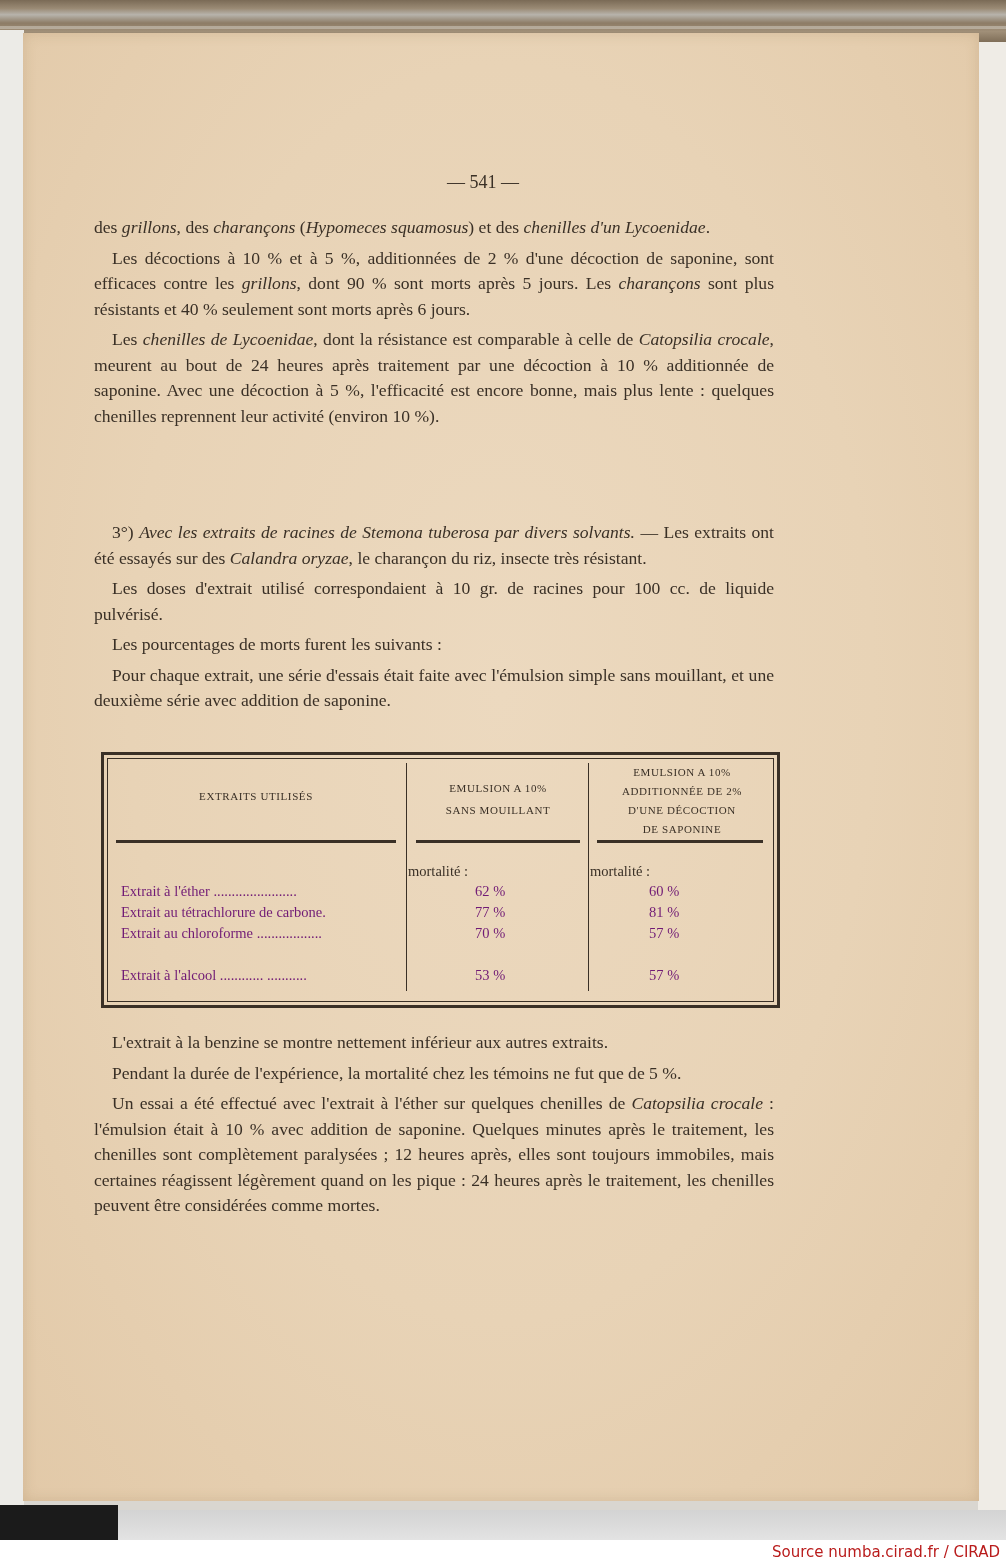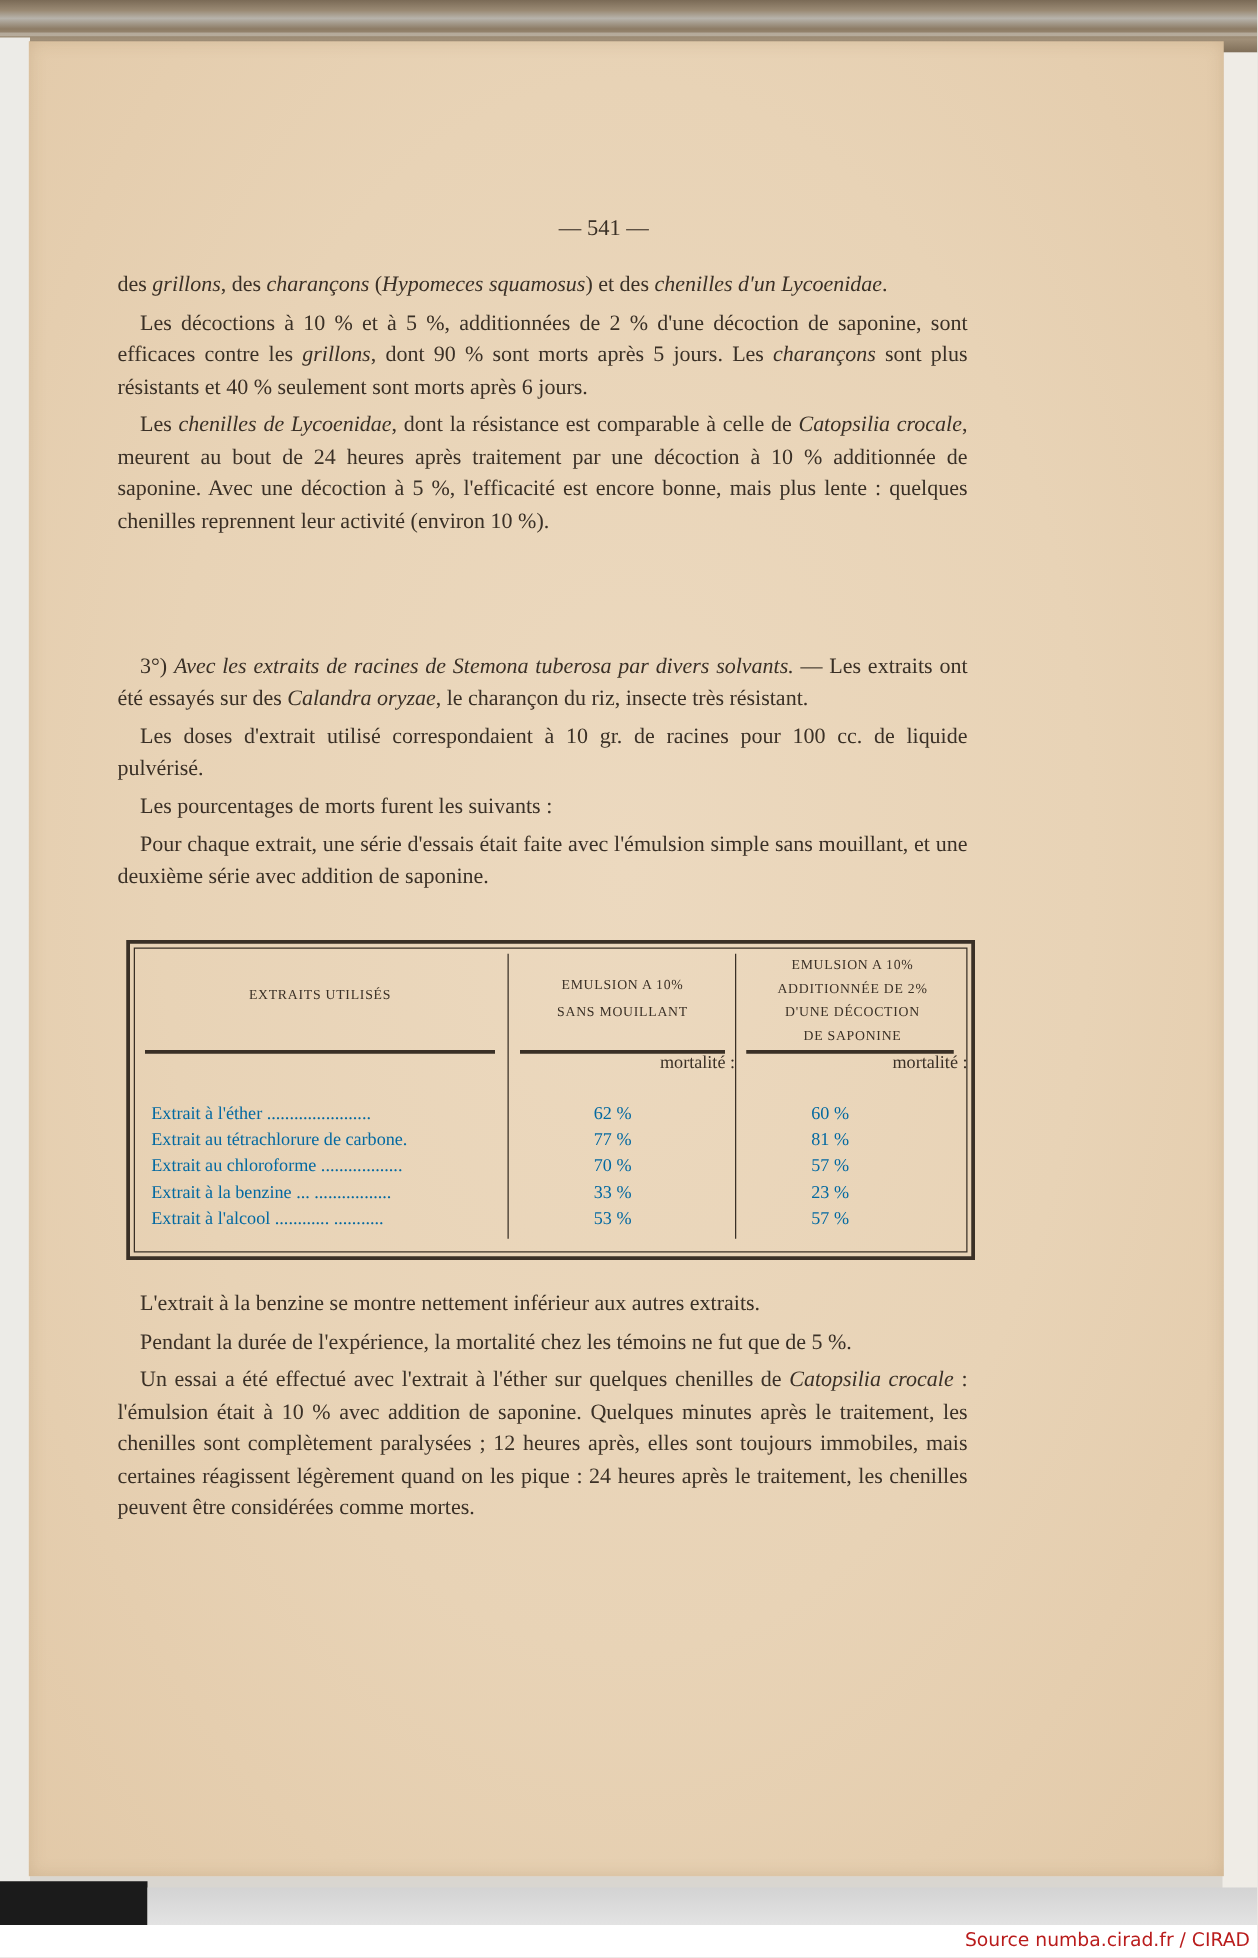--- a/index.html
+++ b/index.html
@@ -21,22 +21,22 @@
   .text p.noindent{text-indent:0;}
   .text p + p{margin-top:5px;}
   .folio{position:absolute;left:0;width:1006px;top:172px;text-align:center;color:#3a3026;font-size:18px;}
   .folio span{display:inline-block;margin-left:-40px;}
   i{font-style:italic;}
   .tbl{position:absolute;left:101px;top:752px;width:679px;height:256px;border:3px solid #3a3026;box-sizing:border-box;}
   .tbl-inner{position:absolute;left:3px;top:3px;right:3px;bottom:3px;border:1px solid #3a3026;}
   .vline{position:absolute;top:8px;height:228px;width:1px;background:#3a3026;}
   .hrule{position:absolute;height:3px;background:#3a3026;top:85px;}
   .hcell{position:absolute;color:#3a3026;font-size:11px;letter-spacing:.6px;text-align:center;line-height:19px;font-variant:small-caps;}
-  .subhead{position:absolute;top:87px;font-size:14.5px;color:#3a3026;text-align:right;}
-  .row{position:absolute;left:17px;width:640px;height:21px;font-size:14.5px;color:#0369a1;}
+  .subhead{position:absolute;top:108px;font-size:14.5px;color:#3a3026;text-align:left;}
+  .row{position:absolute;left:17px;width:640px;height:21px;font-size:14.5px;color:#701a75;}
   .row .lab{position:absolute;left:0;width:276px;white-space:nowrap;overflow:hidden;}
   .row .v1{position:absolute;left:354px;width:60px;}
   .row .v2{position:absolute;left:528px;width:60px;}
 </style>
 </head>
 <body>
 
 <div class="scan">
   <div class="binding-top"></div>
   <div class="left-margin"></div>
@@ -92,25 +92,20 @@
   <div class="row" style="top:149px;">
     <span class="lab">Extrait au tétrachlorure de carbone.</span>
     <span class="v1">77 %</span>
     <span class="v2">81 %</span>
   </div>
   <div class="row" style="top:170px;">
     <span class="lab">Extrait au chloroforme ..................</span>
     <span class="v1">70 %</span>
     <span class="v2">57 %</span>
   </div>
-  <div class="row" style="top:191px;">
-    <span class="lab">Extrait à la benzine ... .................</span>
-    <span class="v1">33 %</span>
-    <span class="v2">23 %</span>
-  </div>
   <div class="row" style="top:212px;">
     <span class="lab">Extrait à l'alcool ............ ...........</span>
     <span class="v1">53 %</span>
     <span class="v2">57 %</span>
   </div>
 </div>
 
 <div class="text" style="top:1030px;">
   <p>L'extrait à la benzine se montre nettement inférieur aux autres extraits.</p>
   <p>Pendant la durée de l'expérience, la mortalité chez les témoins ne fut que de 5 %.</p>

